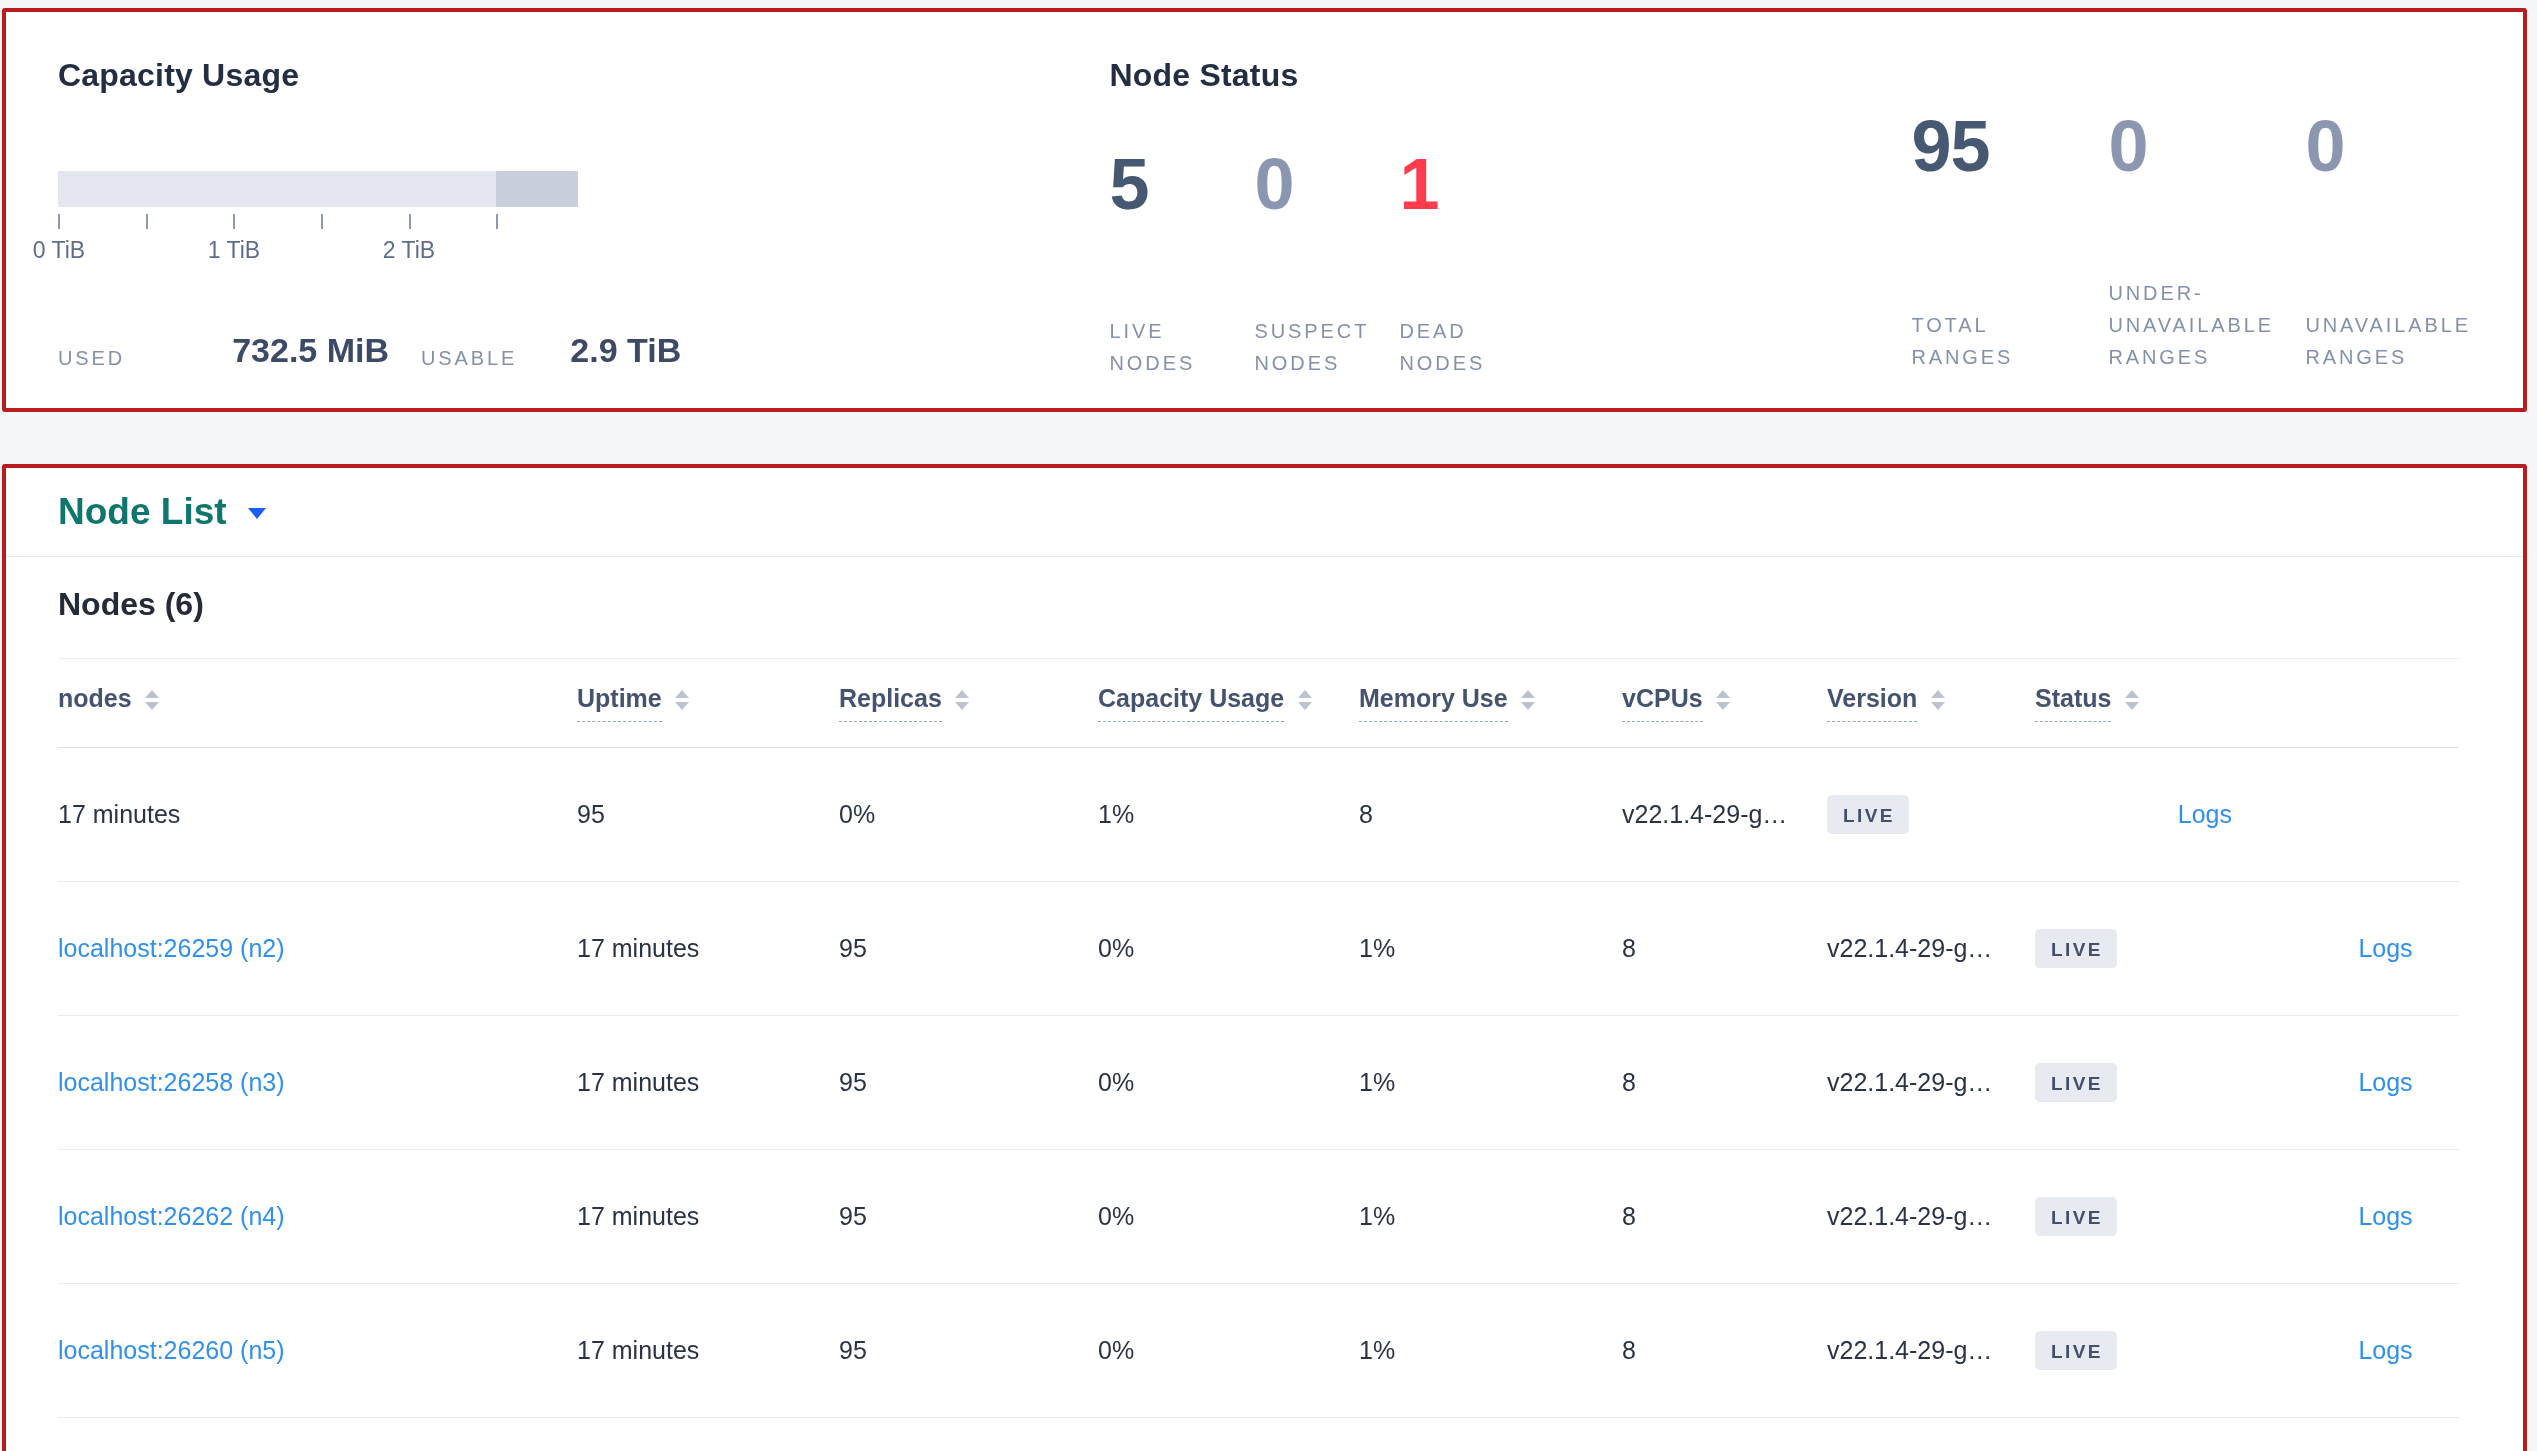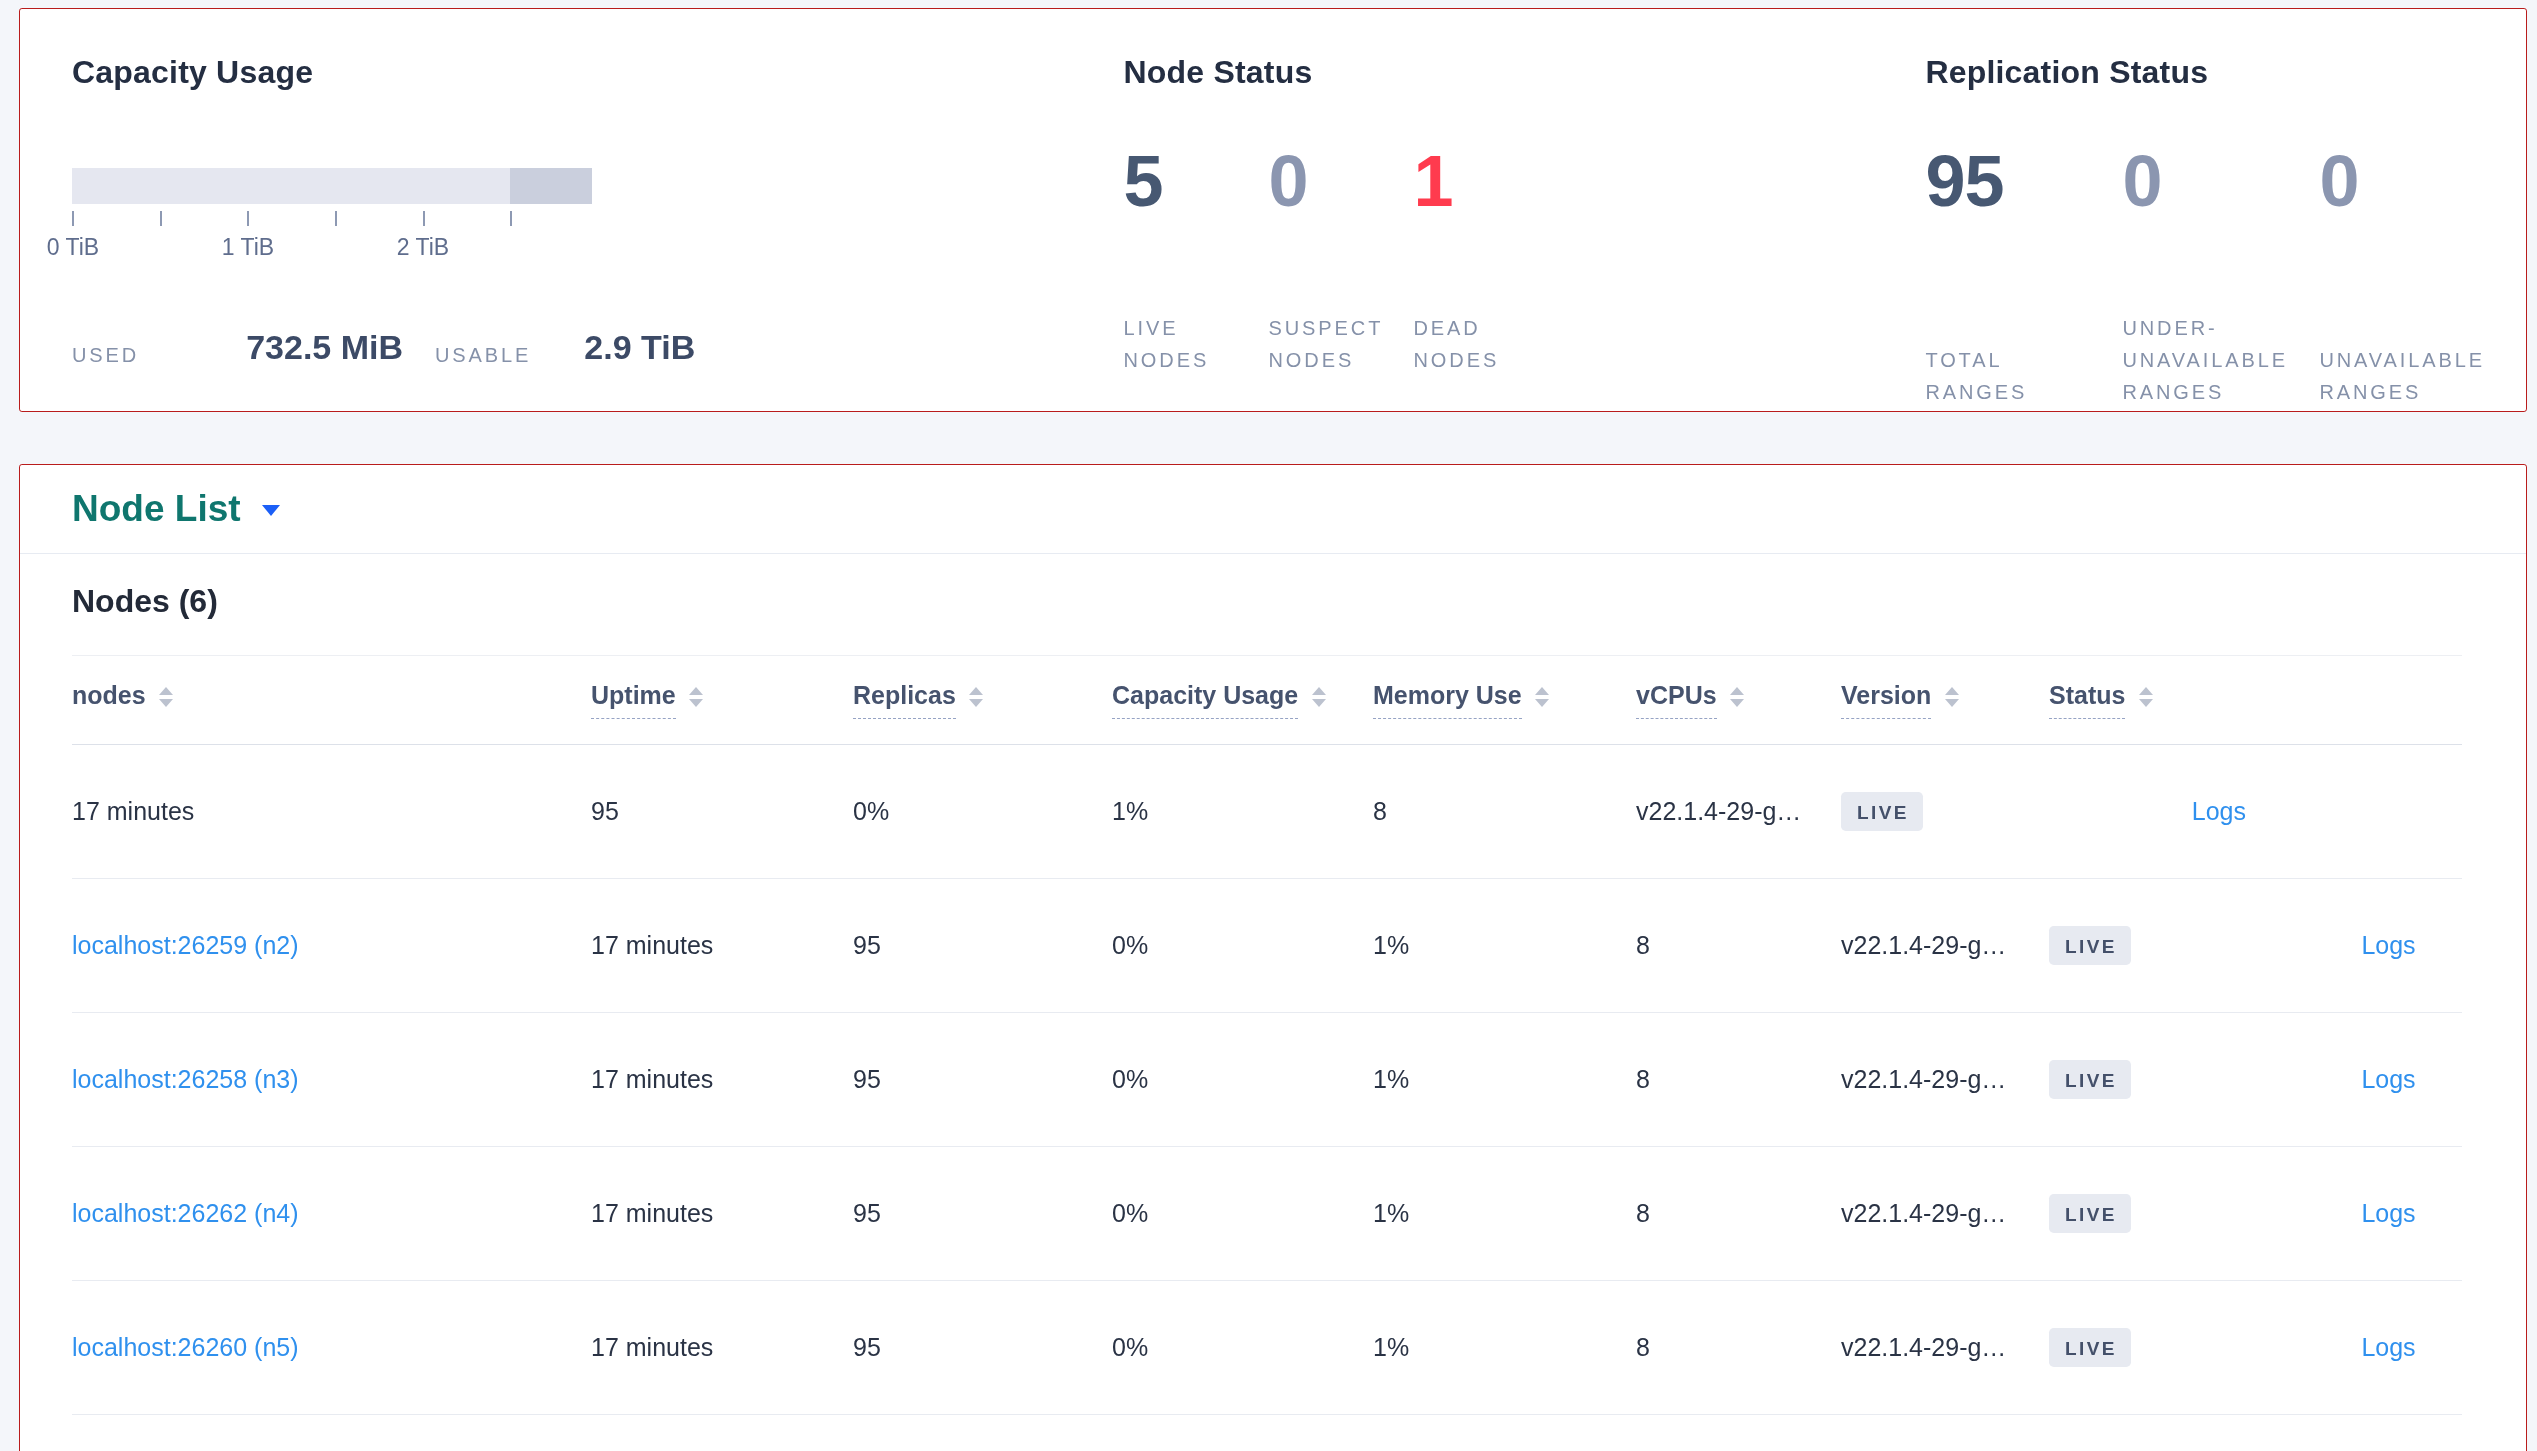--- a/index.html
+++ b/index.html
@@ -6,23 +6,23 @@
   html, body { width: 2538px; height: 1452px; }
   body {
     background: #f4f6fa;
     font-family: "Liberation Sans", sans-serif;
     position: relative;
     overflow: hidden;
     color: #273143;
   }
   .card {
     position: absolute;
-    left: 19px; right: 11.4px;
+    left: 2px; right: 11.4px;
     background: #ffffff;
-    border: 1px solid #b91c1c;
+    border: 4px solid #b91c1c;
     border-radius: 2.9px;
   }
   .top-card { top: 7.6px; height: 404px; display: flex; }
 
   
   .panel { height: 100%; }
   .panel-capacity { width: 1094px; padding: 44px 0 0 52px; }
   .panel-nodestatus { width: 800px; padding: 44px 0 0 9.5px; }
   .panel-replication { flex: 1; padding: 44px 0 0 11.4px; }
   .panel-title {
@@ -157,21 +157,20 @@
       <div class="metric-label col-sm">LIVE
 NODES</div>
       <div class="metric-label col-sm">SUSPECT
 NODES</div>
       <div class="metric-label col-sm">DEAD
 NODES</div>
     </div>
   </section>
 
   <section class="panel panel-replication">
-    <h2 class="panel-title">Replication Status</h2>
     <div class="metric-nums">
       <div class="metric-num dark col-lg">95</div>
       <div class="metric-num muted col-lg">0</div>
       <div class="metric-num muted col-lg">0</div>
     </div>
     <div class="metric-labels">
       <div class="metric-label col-lg">TOTAL
 RANGES</div>
       <div class="metric-label col-lg">UNDER-
 UNAVAILABLE

